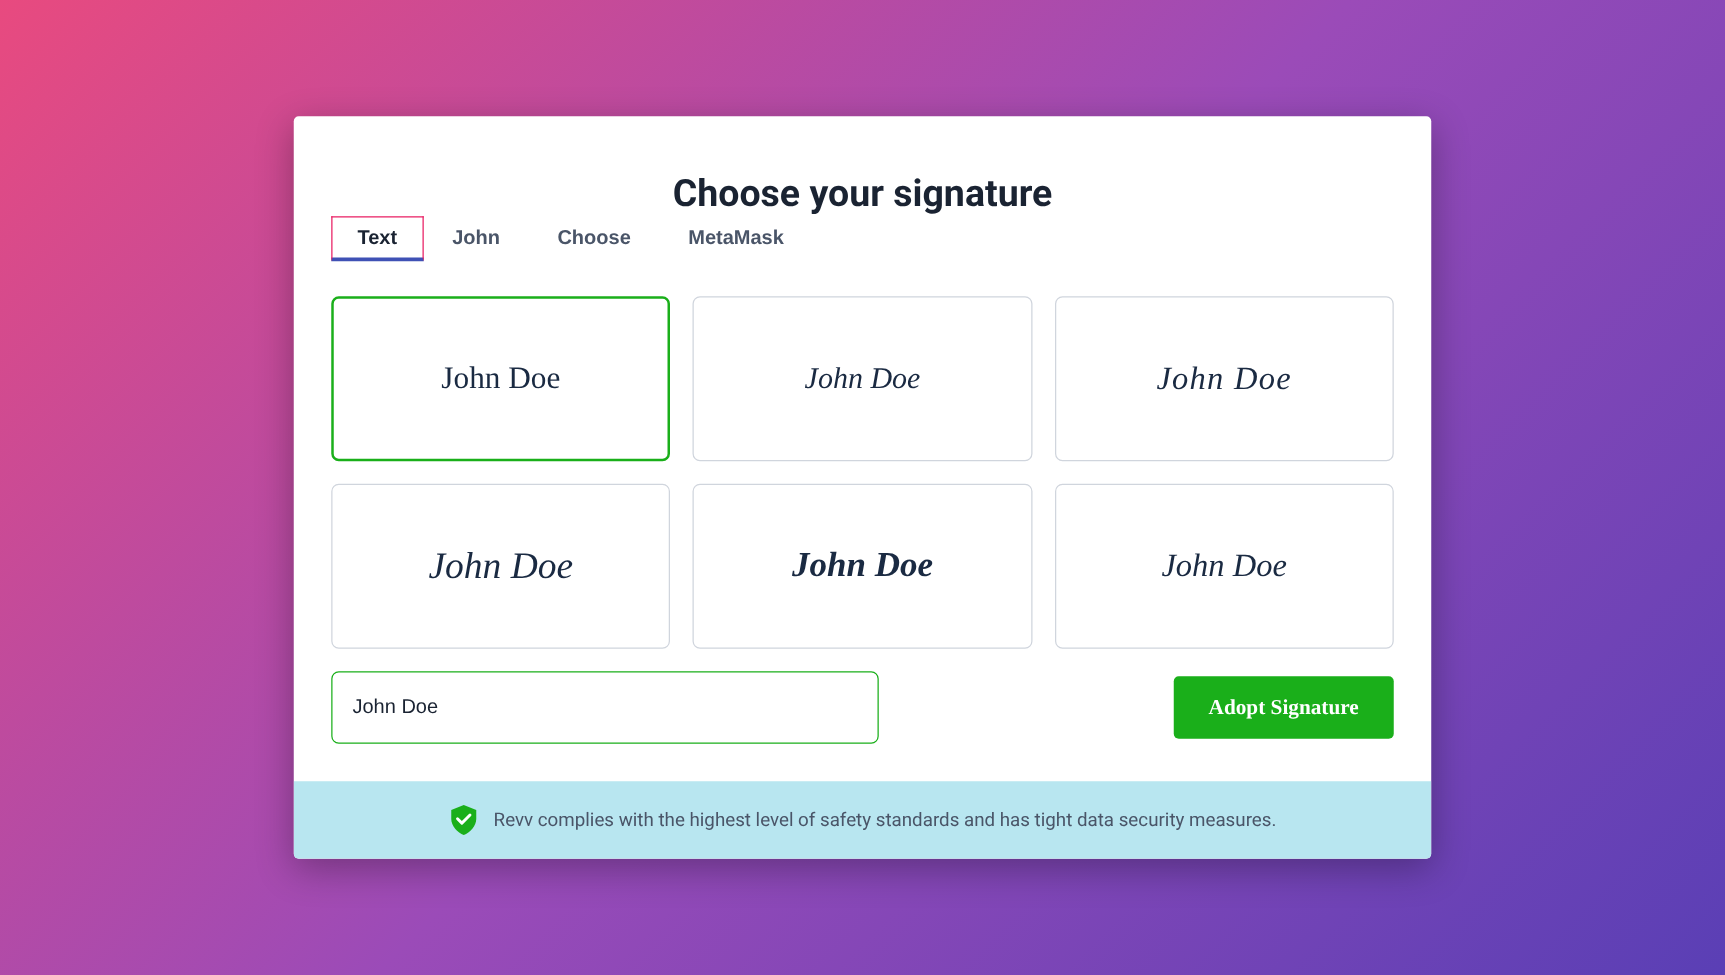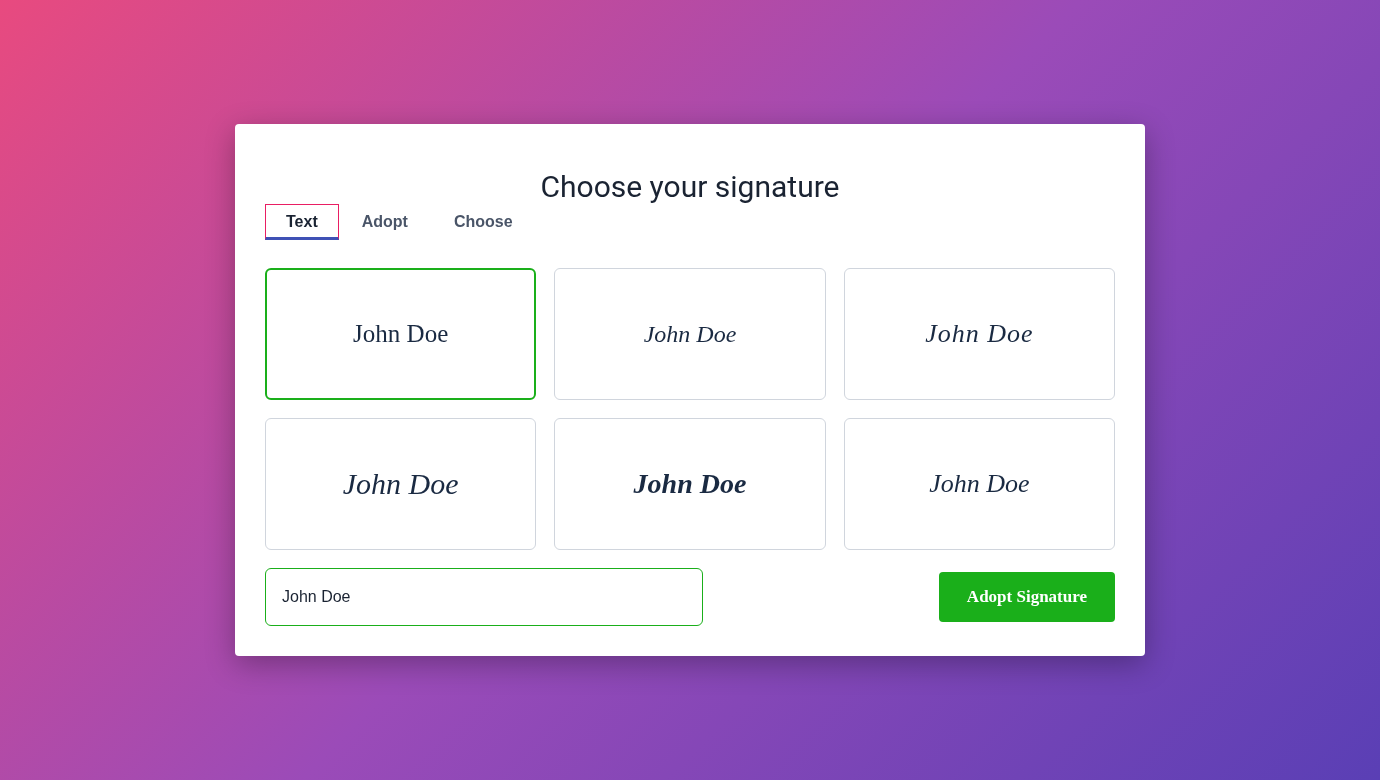--- a/index.html
+++ b/index.html
@@ -18,21 +18,21 @@
       border-radius: 4px;
       box-shadow: 0 8px 30px rgba(0,0,0,0.3);
       overflow: hidden;
     }
     .modal-content {
       padding: 45px 30px 30px 30px;
     }
     .title {
       text-align: center;
       font-size: 30px;
-      font-weight: 400;
+      font-weight: 700;
       color: #1a2332;
     }
     .tabs {
       display: flex;
       gap: 0;
       margin-bottom: 28px;
       align-items: center;
     }
     .tab {
       padding: 8px 22px;
@@ -125,22 +125,23 @@
   </style>
 </head>
 <body>
 
 <div class="modal">
   <div class="modal-content">
     <h1 class="title">Choose your signature</h1>
 
     <div class="tabs">
       <button class="tab active">Text</button>
-      <button class="tab">Adopt</button>
+      <button class="tab">John</button>
       <button class="tab">Choose</button>
+      <button class="tab">MetaMask</button>
     </div>
 
     <div class="sig-grid">
       <div class="sig-card selected">
         <span class="sig-text style1">John Doe</span>
       </div>
       <div class="sig-card">
         <span class="sig-text style2">John Doe</span>
       </div>
       <div class="sig-card">
@@ -156,13 +157,20 @@
         <span class="sig-text style6">John Doe</span>
       </div>
     </div>
 
     <div class="bottom-row">
       <input type="text" class="name-input" value="John Doe" style="">
       <button class="adopt-btn">Adopt Signature</button>
     </div>
   </div>
 
+  <div class="footer">
+    <svg class="shield-icon" viewBox="0 0 24 26">
+      <path d="M12 1 L22 5 L22 12 C22 18 17 23 12 25 C7 23 2 18 2 12 L2 5 Z" fill="#1aaf1a"></path>
+      <path d="M7 12 L10.5 15.5 L17 9" stroke="#fff" stroke-width="2.3" fill="none" stroke-linecap="round" stroke-linejoin="round"></path>
+    </svg>
+    <span class="footer-text">Revv complies with the highest level of safety standards and has tight data security measures.</span>
+  </div>
 </div>
 
 </body></html>

